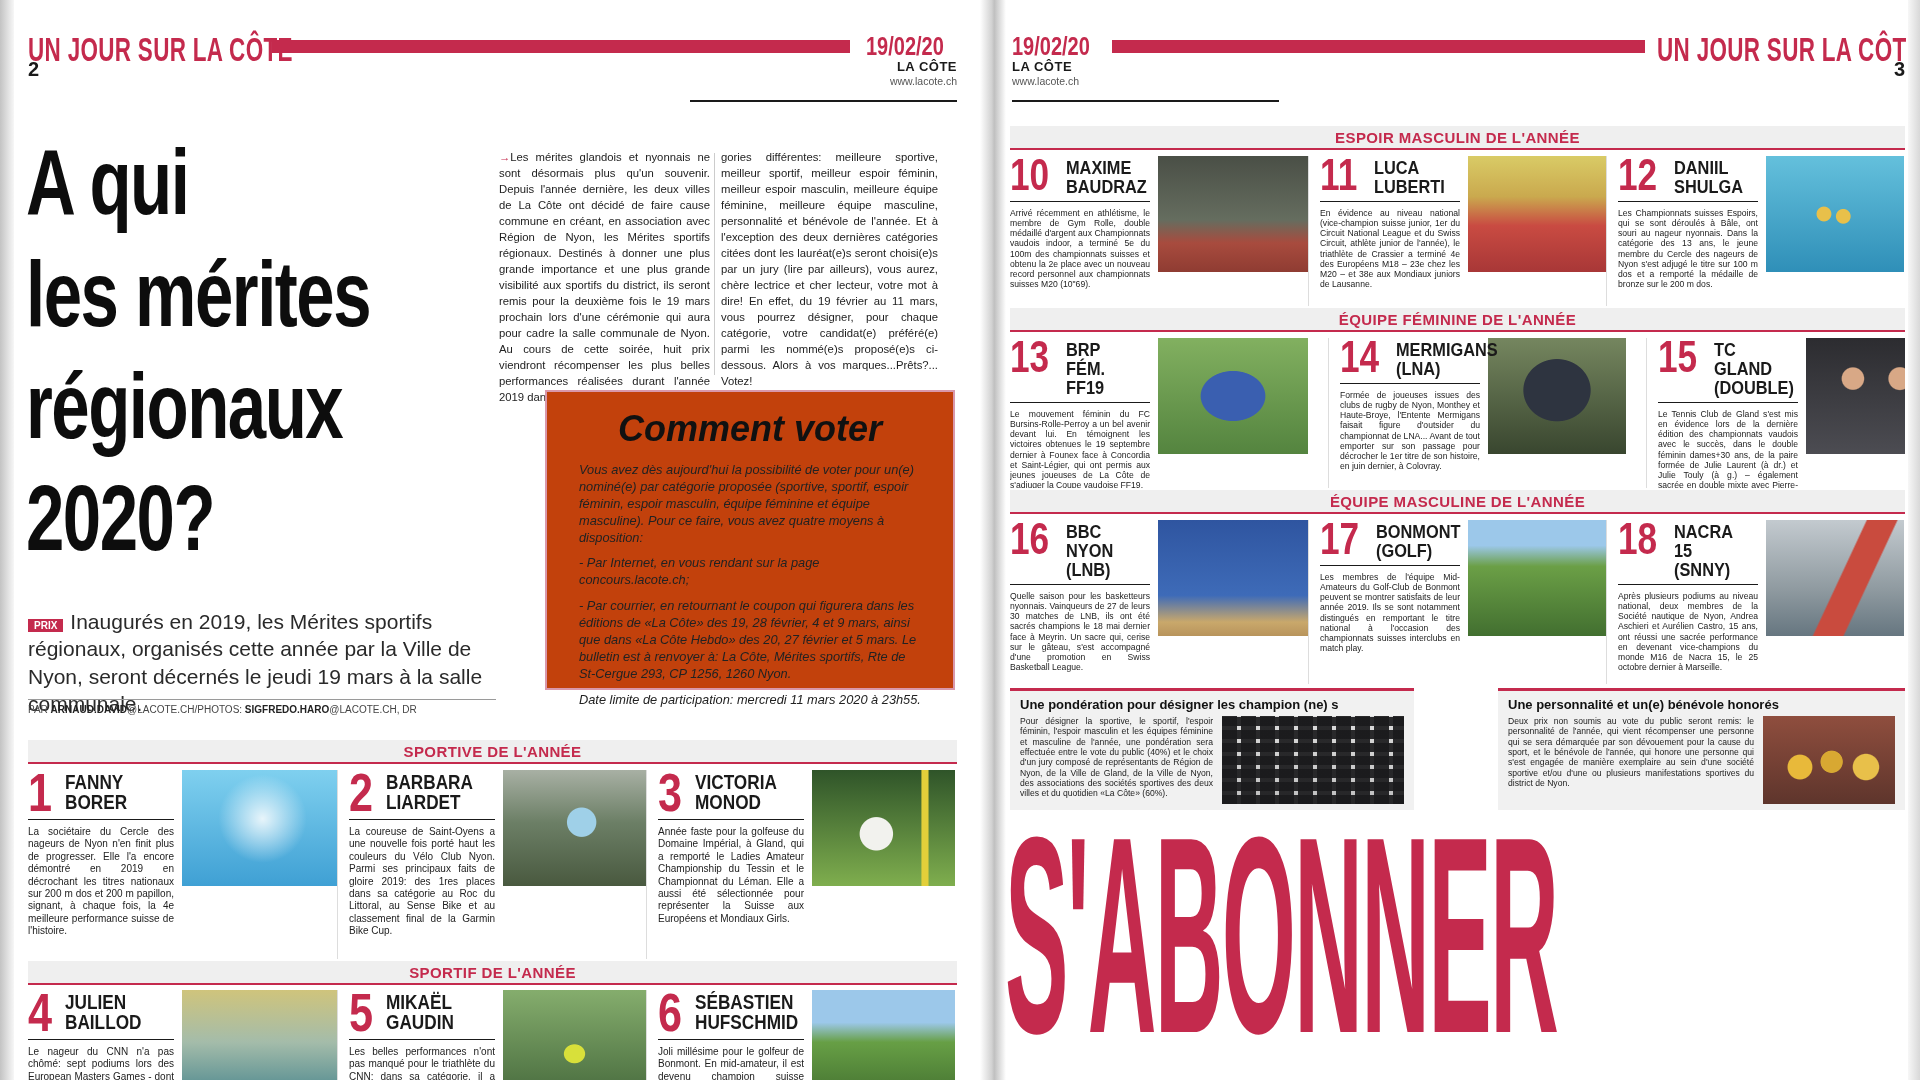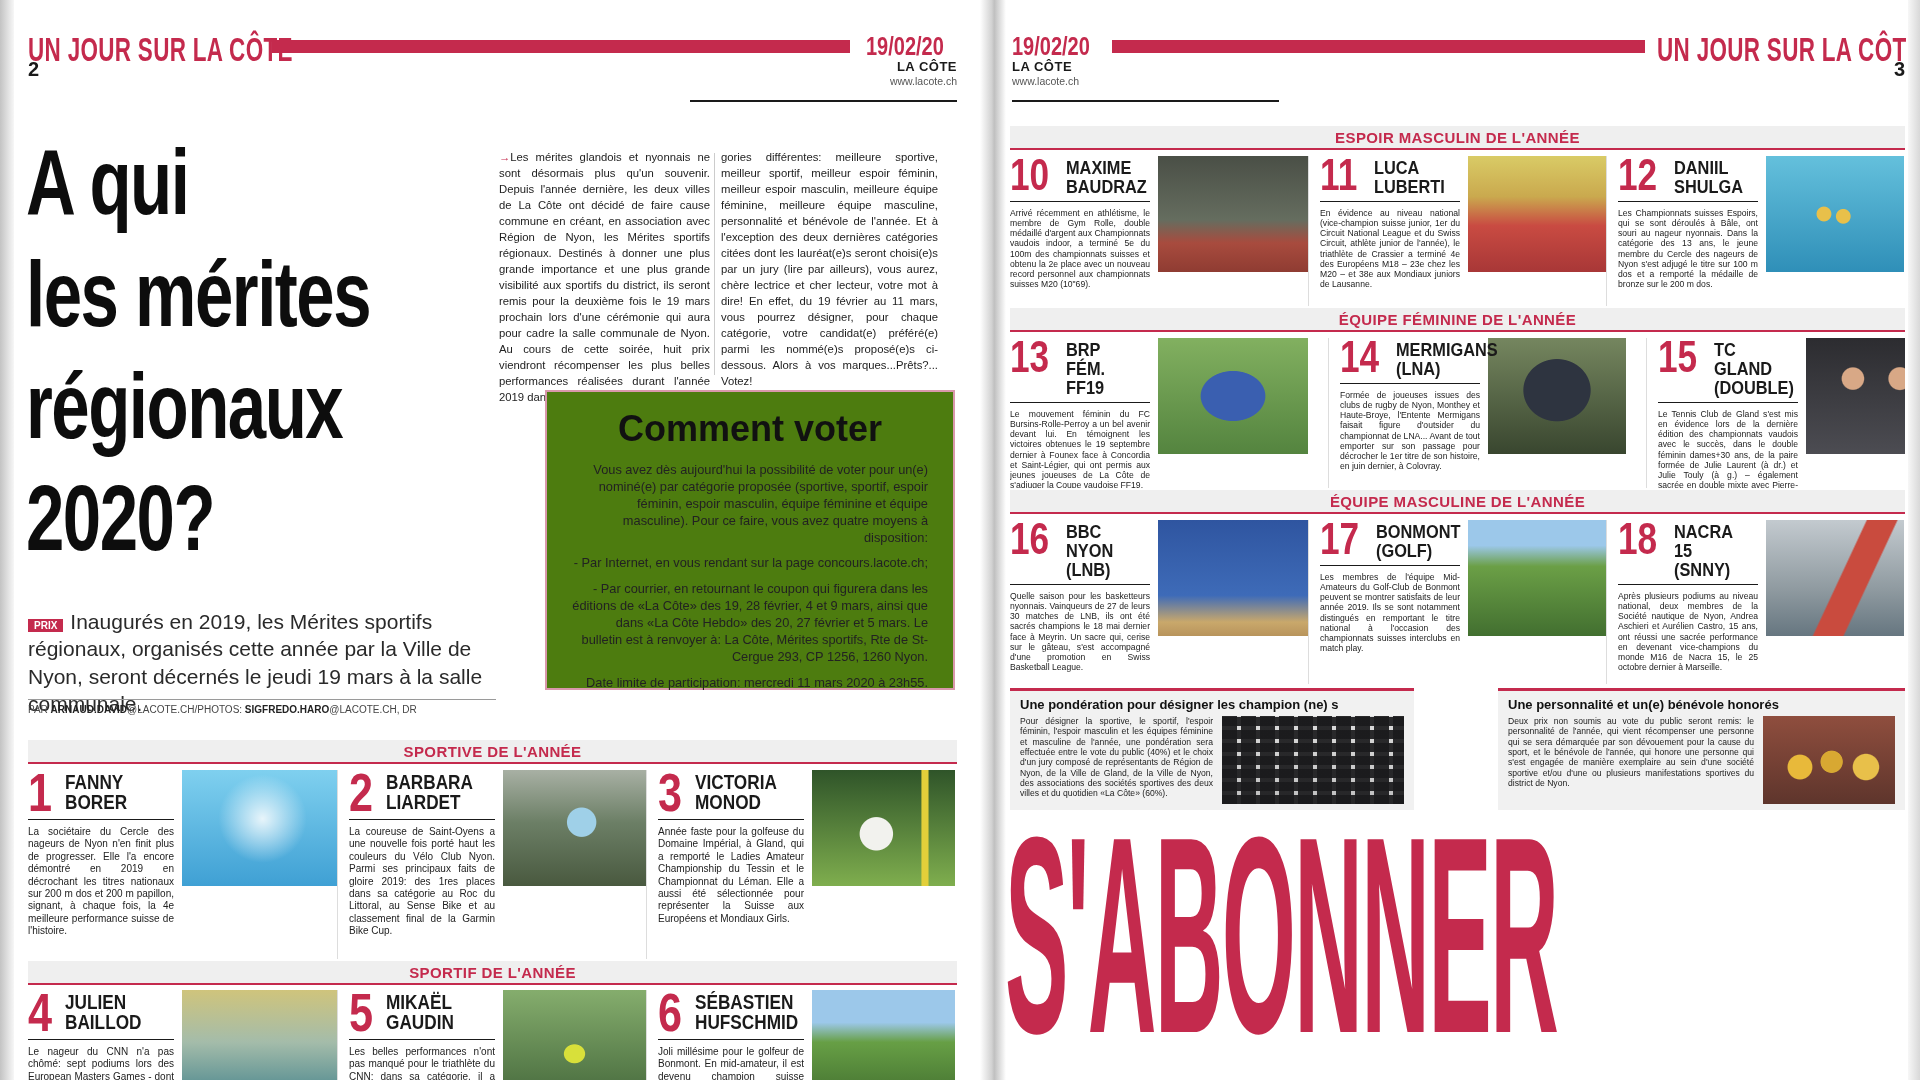--- a/index.html
+++ b/index.html
@@ -49,23 +49,23 @@
 
   
   .introcol{font-size:11.3px;line-height:1.42;text-align:justify;color:#222;}
   #icol1{left:499px;top:149px;width:211px;}
   #icol2{left:721px;top:149px;width:217px;}
   #colrule{left:714px;top:153px;width:1px;height:222px;background:#ccc;}
   .arrow{color:#c42a4d;font-weight:700;}
 
   
   #votebox{left:545px;top:390px;width:410px;height:300px;border:2px solid #d998ab;
-    box-sizing:border-box;padding:10px 21px;background:#4d7c0f;}
+    box-sizing:border-box;padding:10px 21px;background:#c2410c;font-style:italic;}
   #votebox h2{margin:6px 0 12px;text-align:center;font-size:36px;font-weight:800;color:#111;}
-  #votebox p{margin:0 4px 9px;font-size:12.8px;line-height:1.32;color:#222;text-align:right;}
+  #votebox p{margin:0 11px 9px;font-size:12.8px;line-height:1.32;color:#222;}
 
   
   .band{height:22px;background:#efefef;border-bottom:2px solid #c42a4d;
     display:flex;align-items:center;justify-content:center;}
   .band span{color:#c42a4d;font-weight:800;font-size:15px;letter-spacing:.4px;}
   #lb1{left:28px;top:740px;width:929px;}
   #lb2{left:28px;top:961px;width:929px;}
   #rb1{left:1010px;top:126px;width:895px;}
   #rb2{left:1010px;top:308px;width:895px;}
   #rb3{left:1010px;top:490px;width:895px;}

